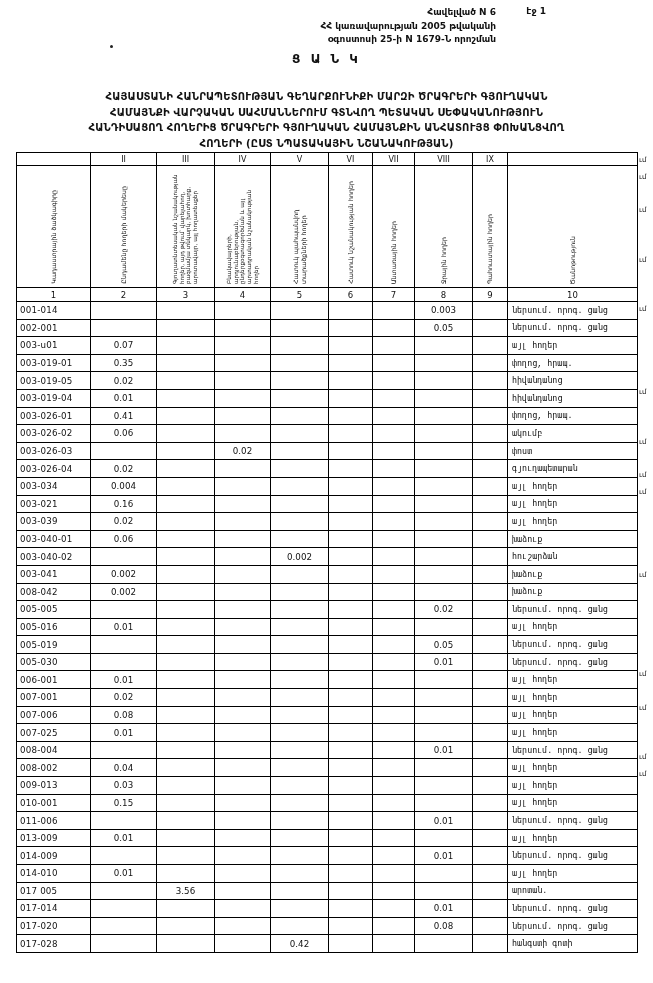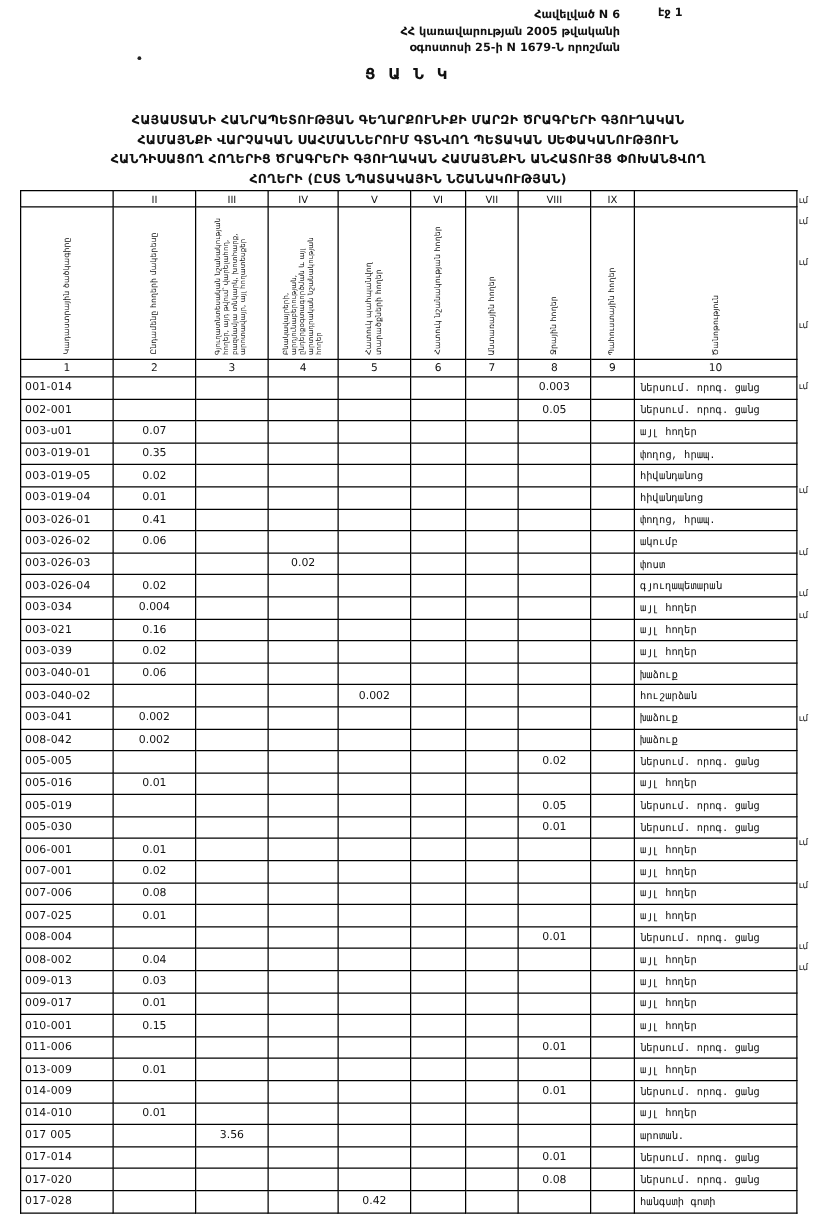--- a/index.html
+++ b/index.html
@@ -581,32 +581,20 @@
             <td class="num"></td>
             <td class="num"></td>
             <td class="num"></td>
             <td class="num"></td>
             <td class="num"></td>
             <td class="num"></td>
             <td class="num"></td>
             <td class="note">այլ հողեր</td>
           </tr>
           <tr>
-            <td class="code">009-017</td>
-            <td class="num">0.01</td>
-            <td class="num"></td>
-            <td class="num"></td>
-            <td class="num"></td>
-            <td class="num"></td>
-            <td class="num"></td>
-            <td class="num"></td>
-            <td class="num"></td>
-            <td class="note">այլ հողեր</td>
-          </tr>
-          <tr>
             <td class="code">010-001</td>
             <td class="num">0.15</td>
             <td class="num"></td>
             <td class="num"></td>
             <td class="num"></td>
             <td class="num"></td>
             <td class="num"></td>
             <td class="num"></td>
             <td class="num"></td>
             <td class="note">այլ հողեր</td>

